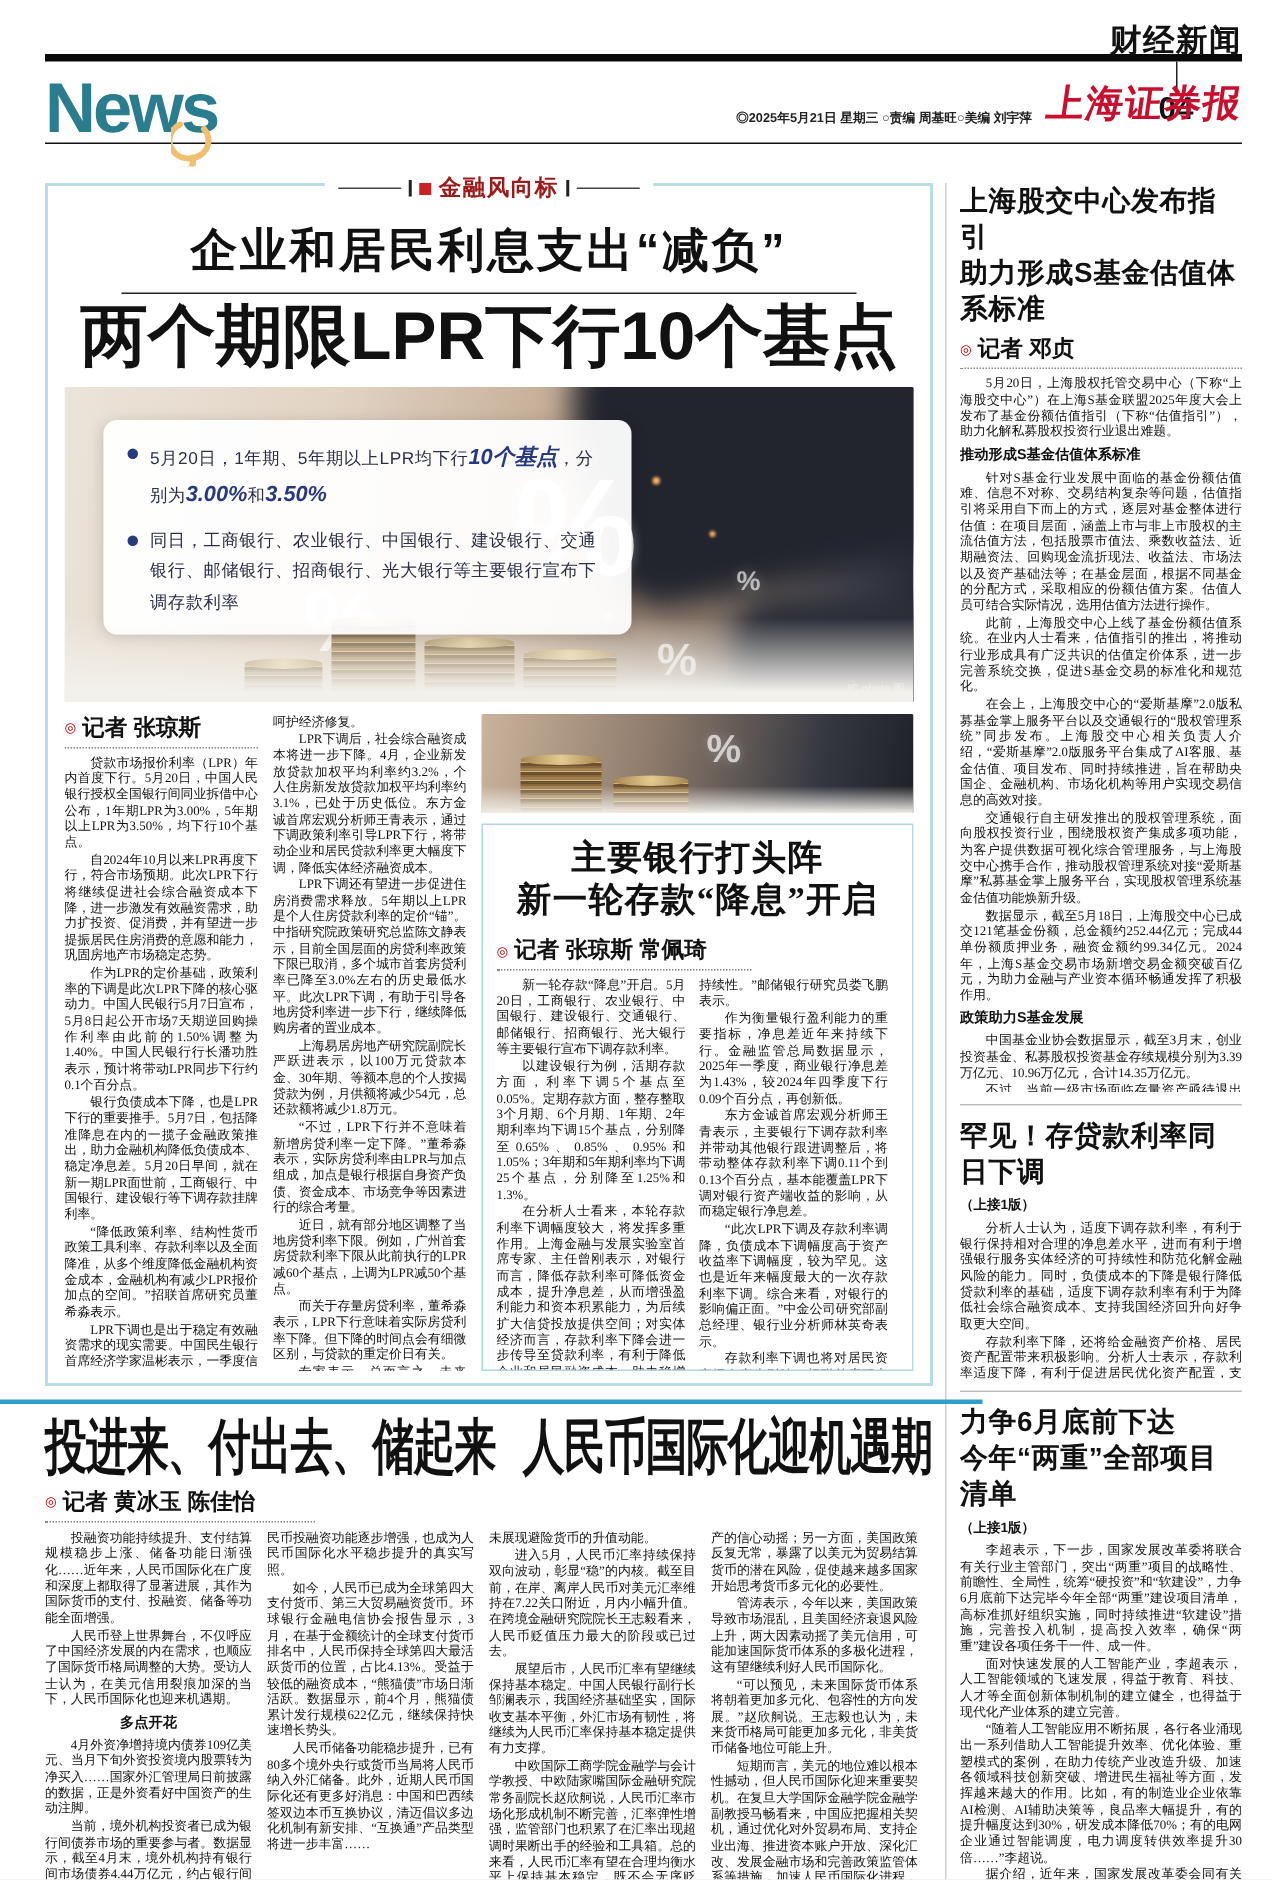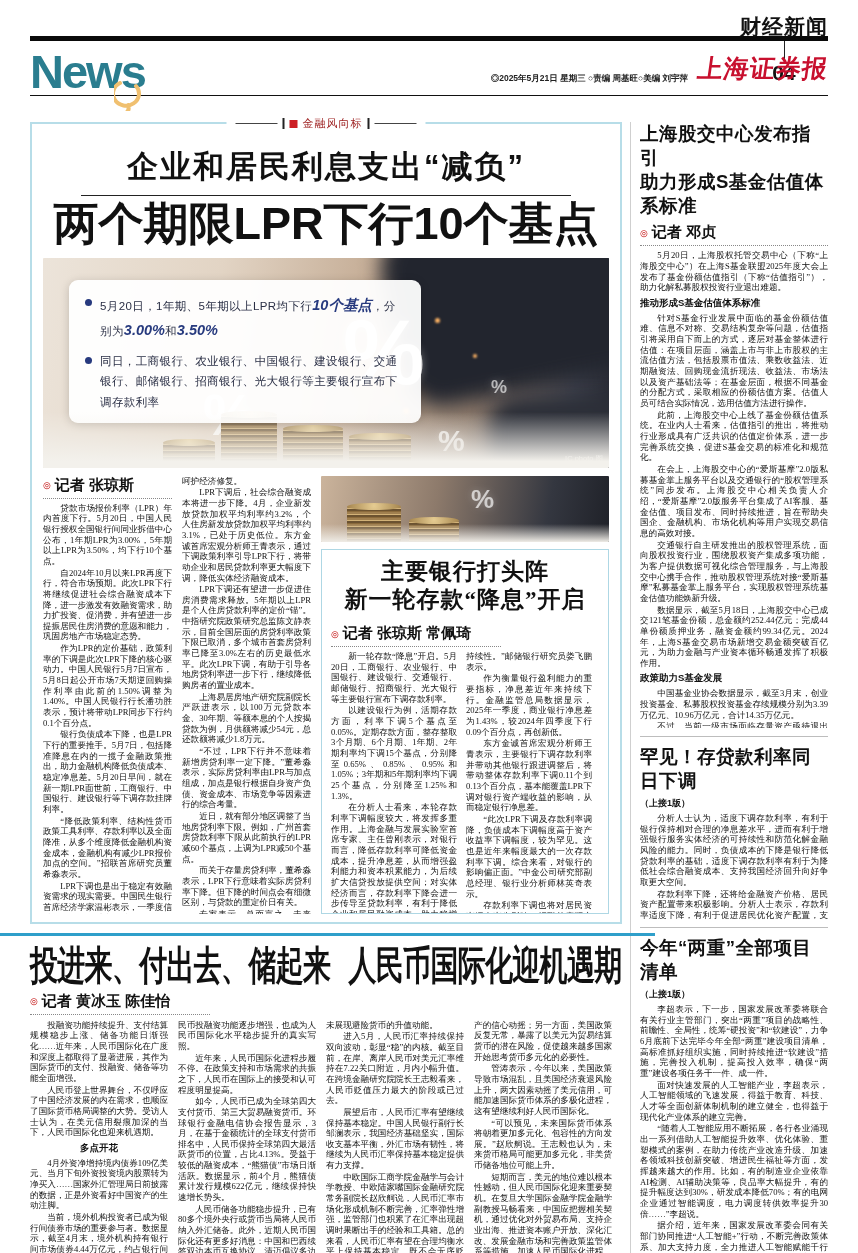--- a/index.html
+++ b/index.html
@@ -29,21 +29,21 @@
   .right-rail{flex:1;margin-left:8px;padding-left:9px;border-left:1px solid #cfcfcf;
               display:flex;flex-direction:column;}
   
   .feature-box{position:relative;border:2px solid #b7dde8;padding:10px 11px 8px;box-sizing:border-box;}
   .tag-row{position:absolute;top:-8px;left:50%;transform:translateX(-50%);background:#fff;
            display:flex;align-items:center;gap:5px;padding:0 9px;white-space:nowrap;
            font-family:"Liberation Sans",sans-serif;}
   .tag-hline{width:42px;height:1px;background:#444;}
   .tag-vbar{width:2px;height:11px;background:#222;}
   .tag-sq{width:8px;height:8px;background:#cc1f24;}
-  .tag-text{font-size:11px;font-weight:400;color:#9b1b1b;letter-spacing:1px;}
+  .tag-text{font-size:15px;font-weight:700;color:#9b1b1b;letter-spacing:1px;}
   .kicker{text-align:center;font-family:"Liberation Sans","DejaVu Sans",sans-serif;
           font-size:31px;font-weight:600;letter-spacing:2px;margin-top:12px;}
   .kicker-rule{height:1px;background:#222;margin:7px 38px 4px;}
   .headline{text-align:center;font-family:"Liberation Sans","DejaVu Sans",sans-serif;
             font-size:45px;font-weight:900;letter-spacing:0px;line-height:1.08;margin-bottom:9px;}
   
   .photo{position:relative;height:210px;overflow:hidden;border-radius:1px;
          background:
            radial-gradient(90px 60px at 62% 52%, rgba(255,170,90,.55), rgba(255,170,90,0) 70%),
            linear-gradient(100deg,#ece4da 0%,#e2d4c4 30%,#c5ad96 55%,#8d7a6b 75%,#3c3f4a 92%,#23252e 100%);}
@@ -267,21 +267,20 @@
         <div class="bottom-cols center-sub">
           <div class="news-col">
               <p class="para">投融资功能持续提升、支付结算规模稳步上涨、储备功能日渐强化……近年来，人民币国际化在广度和深度上都取得了显著进展，其作为国际货币的支付、投融资、储备等功能全面增强。</p>
               <p class="para">人民币登上世界舞台，不仅呼应了中国经济发展的内在需求，也顺应了国际货币格局调整的大势。受访人士认为，在美元信用裂痕加深的当下，人民币国际化也迎来机遇期。</p>
               <p class="subhead">多点开花</p>
               <p class="para">4月外资净增持境内债券109亿美元、当月下旬外资投资境内股票转为净买入……国家外汇管理局日前披露的数据，正是外资看好中国资产的生动注脚。</p>
               <p class="para">当前，境外机构投资者已成为银行间债券市场的重要参与者。数据显示，截至4月末，境外机构持有银行间市场债券4.44万亿元，约占银行间债券市场总托管量的2.7%，共有1167家境外机构主体入市。</p>
             </div>
           <div class="news-col">
               <p class="para cont">民币投融资功能逐步增强，也成为人民币国际化水平稳步提升的真实写照。</p>
-              <p class="para">近年来，人民币国际化进程步履不停。在政策支持和市场需求的共振之下，人民币在国际上的接受和认可程度明显提高。</p>
               <p class="para">如今，人民币已成为全球第四大支付货币、第三大贸易融资货币。环球银行金融电信协会报告显示，3月，在基于金额统计的全球支付货币排名中，人民币保持全球第四大最活跃货币的位置，占比4.13%。受益于较低的融资成本，“熊猫债”市场日渐活跃。数据显示，前4个月，熊猫债累计发行规模622亿元，继续保持快速增长势头。</p>
               <p class="para">人民币储备功能稳步提升，已有80多个境外央行或货币当局将人民币纳入外汇储备。此外，近期人民币国际化还有更多好消息：中国和巴西续签双边本币互换协议，清迈倡议多边化机制有新安排、“互换通”产品类型将进一步丰富……</p>
             </div>
           <div class="news-col">
               <p class="para cont">未展现避险货币的升值动能。</p>
               <p class="para">进入5月，人民币汇率持续保持双向波动，彰显“稳”的内核。截至目前，在岸、离岸人民币对美元汇率维持在7.22关口附近，月内小幅升值。在跨境金融研究院院长王志毅看来，人民币贬值压力最大的阶段或已过去。</p>
               <p class="para">展望后市，人民币汇率有望继续保持基本稳定。中国人民银行副行长邹澜表示，我国经济基础坚实，国际收支基本平衡，外汇市场有韧性，将继续为人民币汇率保持基本稳定提供有力支撑。</p>
               <p class="para">中欧国际工商学院金融学与会计学教授、中欧陆家嘴国际金融研究院常务副院长赵欣舸说，人民币汇率市场化形成机制不断完善，汇率弹性增强，监管部门也积累了在汇率出现超调时果断出手的经验和工具箱。总的来看，人民币汇率有望在合理均衡水平上保持基本稳定，既不会无序贬值，更不存在持续大幅贬值的基础。</p>
             </div>
           <div class="news-col">
@@ -327,20 +326,21 @@
         <div class="news-col">
             <p class="para">分析人士认为，适度下调存款利率，有利于银行保持相对合理的净息差水平，进而有利于增强银行服务实体经济的可持续性和防范化解金融风险的能力。同时，负债成本的下降是银行降低贷款利率的基础，适度下调存款利率有利于为降低社会综合融资成本、支持我国经济回升向好争取更大空间。</p>
             <p class="para">存款利率下降，还将给金融资产价格、居民资产配置带来积极影响。分析人士表示，存款利率适度下降，有利于促进居民优化资产配置，支持资产价格上涨，利好股市、楼市。</p>
           </div>
       </div>
 
       <div class="r-sep"></div>
 
       <div class="r-art r-art3">
         <div class="r-title">
+          <div>力争6月底前下达</div>
           <div>今年“两重”全部项目清单</div>
         </div>
         <div class="jump-note">（上接1版）</div>
         <div class="news-col">
             <p class="para">李超表示，下一步，国家发展改革委将联合有关行业主管部门，突出“两重”项目的战略性、前瞻性、全局性，统筹“硬投资”和“软建设”，力争6月底前下达完毕今年全部“两重”建设项目清单，高标准抓好组织实施，同时持续推进“软建设”措施，完善投入机制，提高投入效率，确保“两重”建设各项任务干一件、成一件。</p>
             <p class="para">面对快速发展的人工智能产业，李超表示，人工智能领域的飞速发展，得益于教育、科技、人才等全面创新体制机制的建立健全，也得益于现代化产业体系的建立完善。</p>
             <p class="para">“随着人工智能应用不断拓展，各行各业涌现出一系列借助人工智能提升效率、优化体验、重塑模式的案例，在助力传统产业改造升级、加速各领域科技创新突破、增进民生福祉等方面，发挥越来越大的作用。比如，有的制造业企业依靠AI检测、AI辅助决策等，良品率大幅提升，有的提升幅度达到30%，研发成本降低70%；有的电网企业通过智能调度，电力调度转供效率提升30倍……”李超说。</p>
             <p class="para">据介绍，近年来，国家发展改革委会同有关部门协同推进“人工智能+”行动，不断完善政策体系、加大支持力度，全力推进人工智能赋能千行百业，全社会初步形成共推“人工智能+”的良好氛围。</p>
           </div>
       </div>

